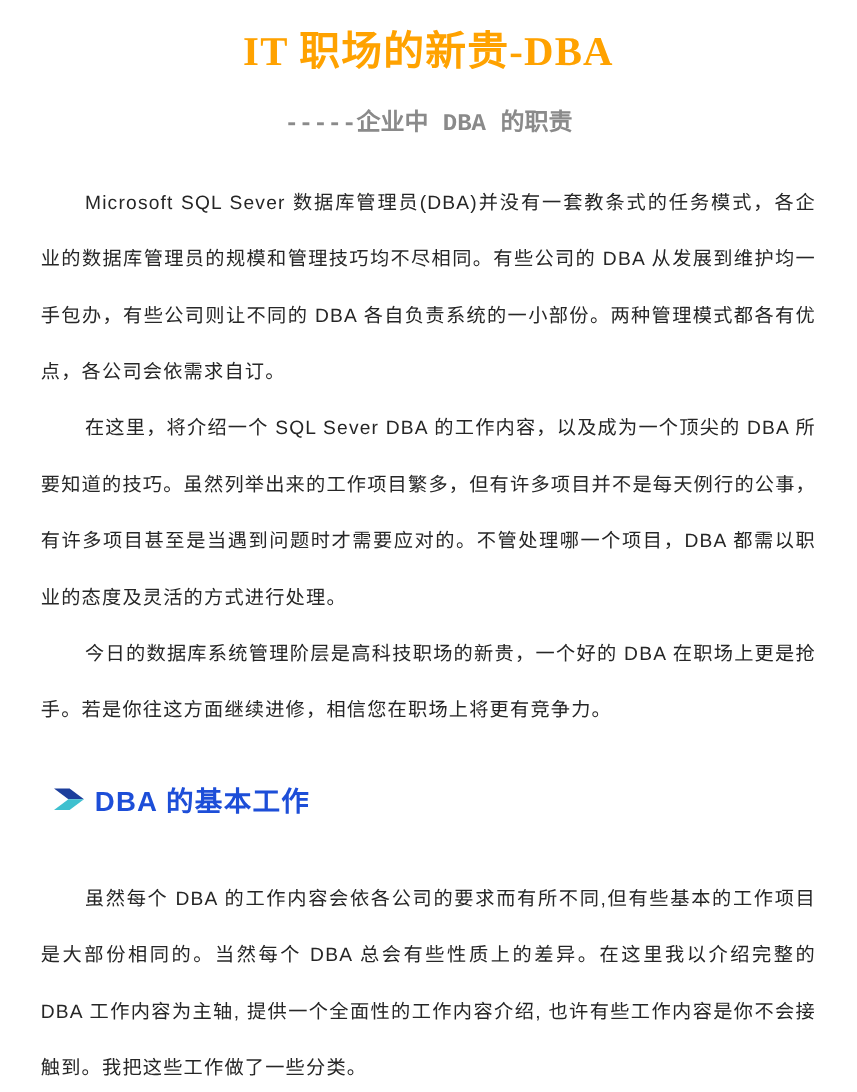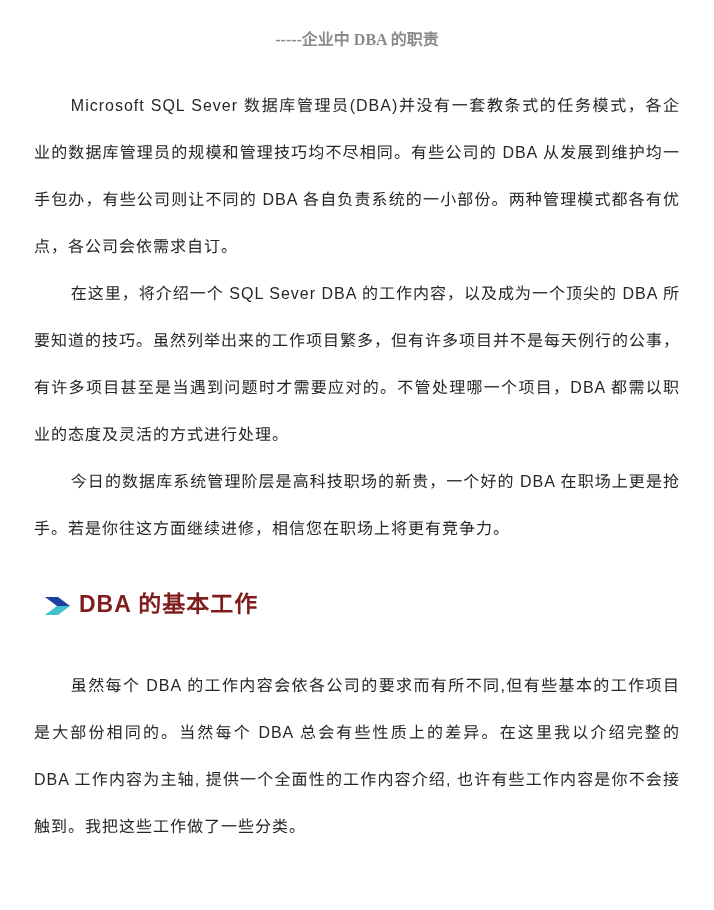--- a/index.html
+++ b/index.html
@@ -17,57 +17,58 @@
     font-family: "Liberation Serif", "DejaVu Serif", serif;
     font-weight: bold;
     font-size: 34px;
     line-height: 40px;
     letter-spacing: 1px;
     color: #FFA200;
   }
   .doc-subtitle {
     margin: 30px 0 0 0;
     text-align: center;
-    font-family: Liberation Serif, serif;
+    font-family: Liberation Mono, monospace;
     font-weight: bold;
-    font-size: 16px;
+    font-size: 20px;
     line-height: 20px;
     color: #8A8A8A;
   }
   .content {
     margin: 32px 34px 0 34px;
   }
   .content p {
     margin: 0;
     font-size: 16px;
     line-height: 47px;
     letter-spacing: 1px;
     color: #262626;
     text-align: justify;
     text-indent: 2.3em;
   }
   .section-heading {
     display: flex;
-    align-items: center;
+    align-items: flex-start;
     gap: 9px;
     margin: 38px 0 44px 0;
     padding-left: 10px;
     font-size: 23px;
     line-height: 28px;
     font-weight: bold;
-    color: #7f1d1d;
+    color: #1d4ed8;
     letter-spacing: 1px;
   }
   .arrow-icon { display: inline-block; width: 26px; height: 20px; flex: 0 0 auto; }
 </style>
 </head>
 <body>
 
 <div class="page">
 
+  <h1 class="doc-title">IT 职场的新贵-DBA</h1>
 
   <p class="doc-subtitle">-----企业中 DBA 的职责</p>
 
   <div class="content">
 
     <p>Microsoft SQL Sever 数据库管理员(DBA)并没有一套教条式的任务模式，各企业的数据库管理员的规模和管理技巧均不尽相同。有些公司的 DBA 从发展到维护均一手包办，有些公司则让不同的 DBA 各自负责系统的一小部份。两种管理模式都各有优点，各公司会依需求自订。</p>
 
     <p>在这里，将介绍一个 SQL Sever DBA 的工作内容，以及成为一个顶尖的 DBA 所要知道的技巧。虽然列举出来的工作项目繁多，但有许多项目并不是每天例行的公事，有许多项目甚至是当遇到问题时才需要应对的。不管处理哪一个项目，DBA 都需以职业的态度及灵活的方式进行处理。</p>
 
     <p>今日的数据库系统管理阶层是高科技职场的新贵，一个好的 DBA 在职场上更是抢手。若是你往这方面继续进修，相信您在职场上将更有竞争力。</p>

